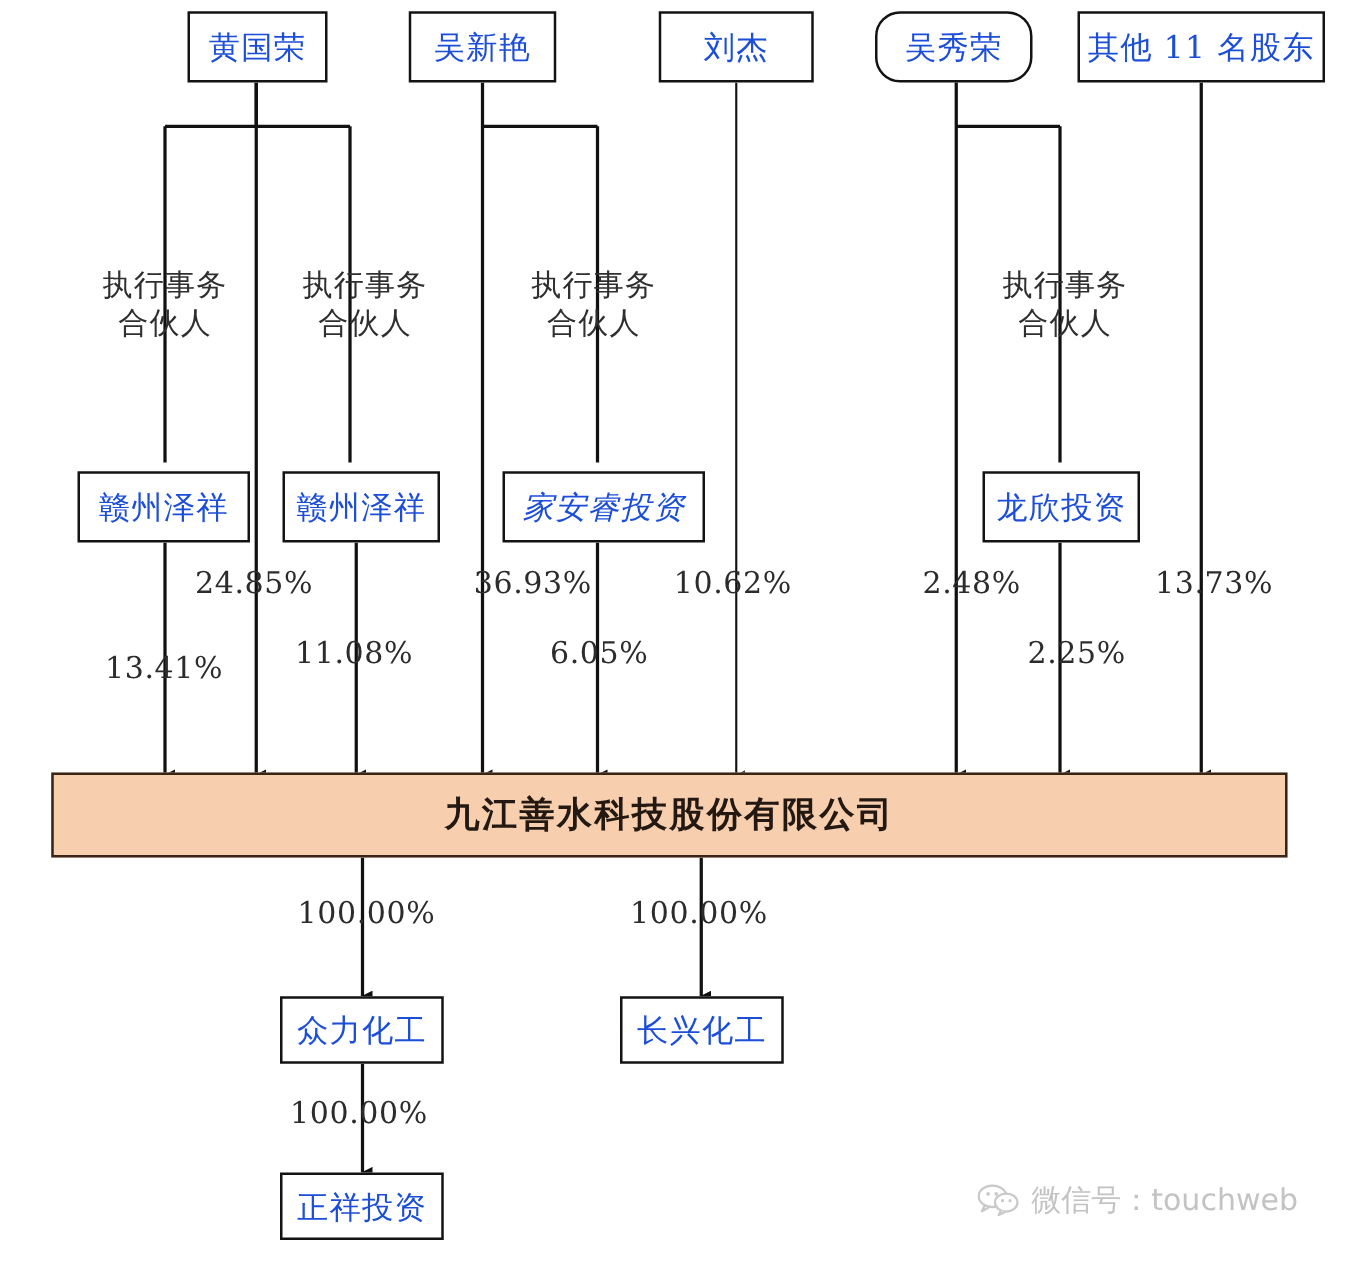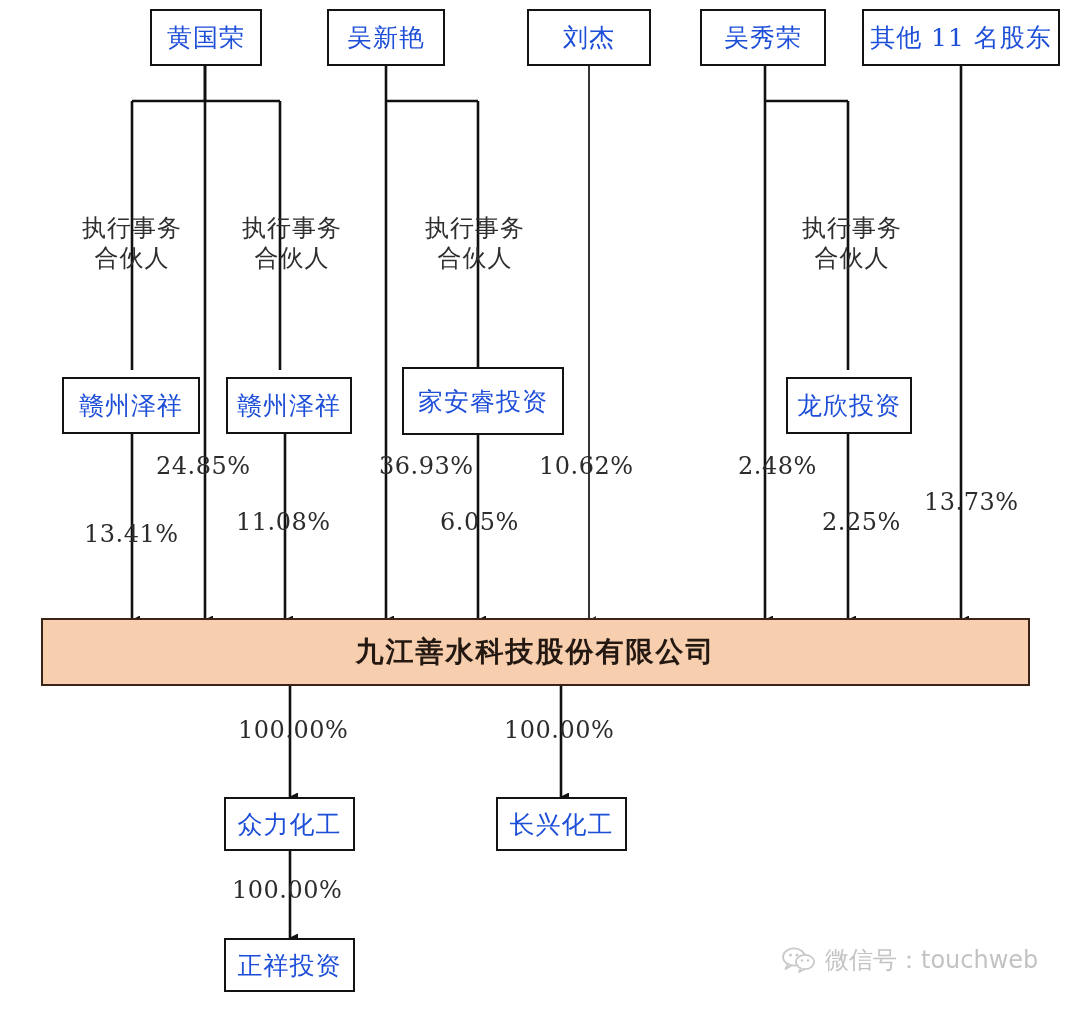--- a/index.html
+++ b/index.html
@@ -125,21 +125,21 @@
 
   <div class="node" style="left:150px; top:9px; width:112px; height:57px;">
     <span>黄国荣</span>
   </div>
   <div class="node" style="left:327px; top:9px; width:118px; height:57px;">
     <span>吴新艳</span>
   </div>
   <div class="node" style="left:527px; top:9px; width:124px; height:57px;">
     <span>刘杰</span>
   </div>
-  <div class="node" style="left:700px; top:9px; width:126px; height:57px;">
+  <div class="node" style="left:700px; top:9px; width:126px; height:57px;border-radius:20px;">
     <span>吴秀荣</span>
   </div>
   <div class="node" style="left:862px; top:9px; width:198px; height:57px;">
     <span>其他 11 名股东</span>
   </div>
 
   <div class="plain-label" style="left:62px; top:183px; width:140px;">
     <span>执行事务
 合伙人</span>
   </div>
@@ -155,40 +155,40 @@
     <span>执行事务
 合伙人</span>
   </div>
 
   <div class="node thin" style="left:62px; top:377px; width:138px; height:57px;">
     <span>赣州泽祥</span>
   </div>
   <div class="node thin" style="left:226px; top:377px; width:126px; height:57px;">
     <span>赣州泽祥</span>
   </div>
-  <div class="node thin" style="left:402px; top:367px; width:162px; height:68px;">
+  <div class="node thin" style="left:402px; top:377px; width:162px; height:57px;font-style:italic;">
     <span>家安睿投资</span>
   </div>
   <div class="node thin" style="left:786px; top:377px; width:126px; height:57px;">
     <span>龙欣投资</span>
   </div>
 
   <div class="pct" style="left:156px; top:452px;">
     <span>24.85%</span>
   </div>
   <div class="pct" style="left:379px; top:452px;">
     <span>36.93%</span>
   </div>
   <div class="pct" style="left:539px; top:452px;">
     <span>10.62%</span>
   </div>
   <div class="pct" style="left:738px; top:452px;">
     <span>2.48%</span>
   </div>
-  <div class="pct" style="left:924px; top:452px;margin-top:36px;">
+  <div class="pct" style="left:924px; top:452px;">
     <span>13.73%</span>
   </div>
 
   <div class="pct" style="left:84px; top:520px;text-align:center;">
     <span>13.41%</span>
   </div>
   <div class="pct" style="left:236px; top:508px;">
     <span>11.08%</span>
   </div>
   <div class="pct" style="left:440px; top:508px;">

